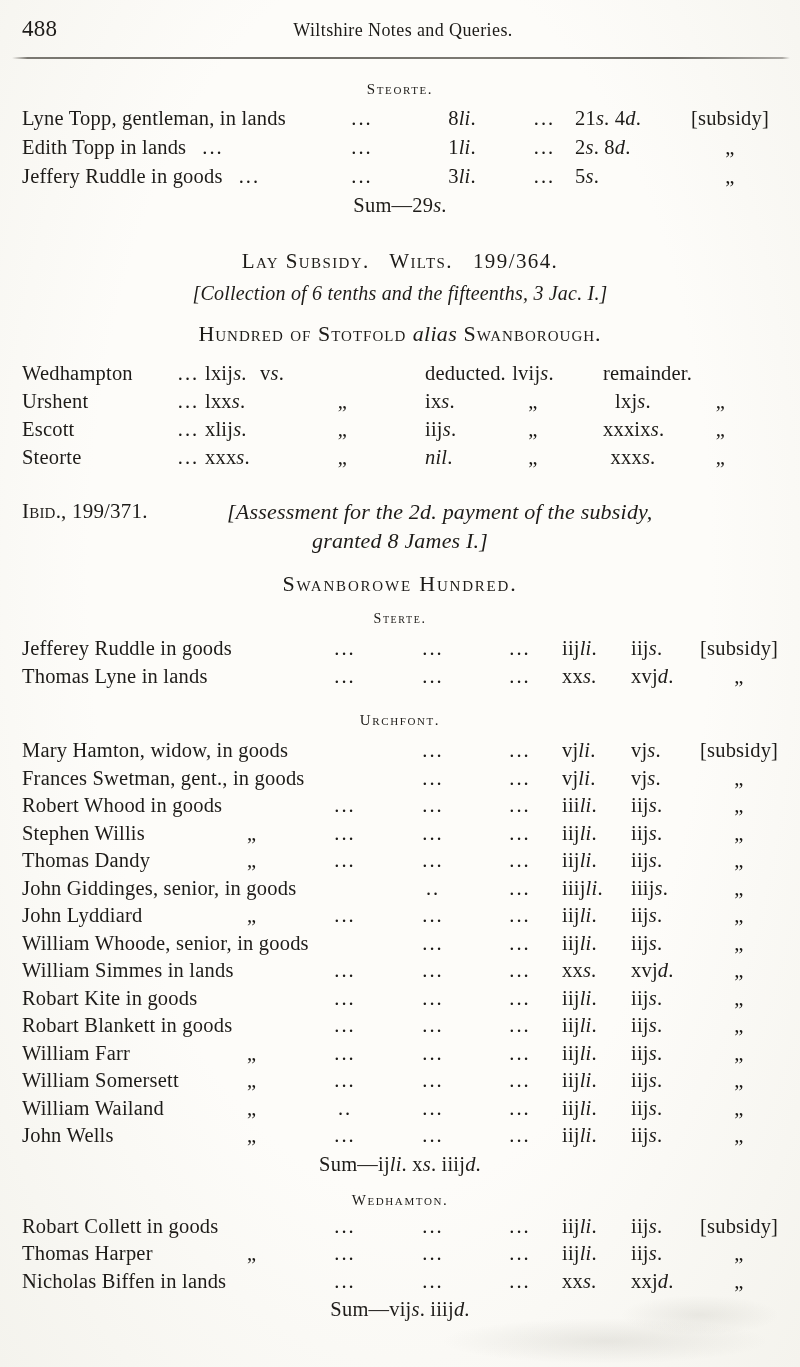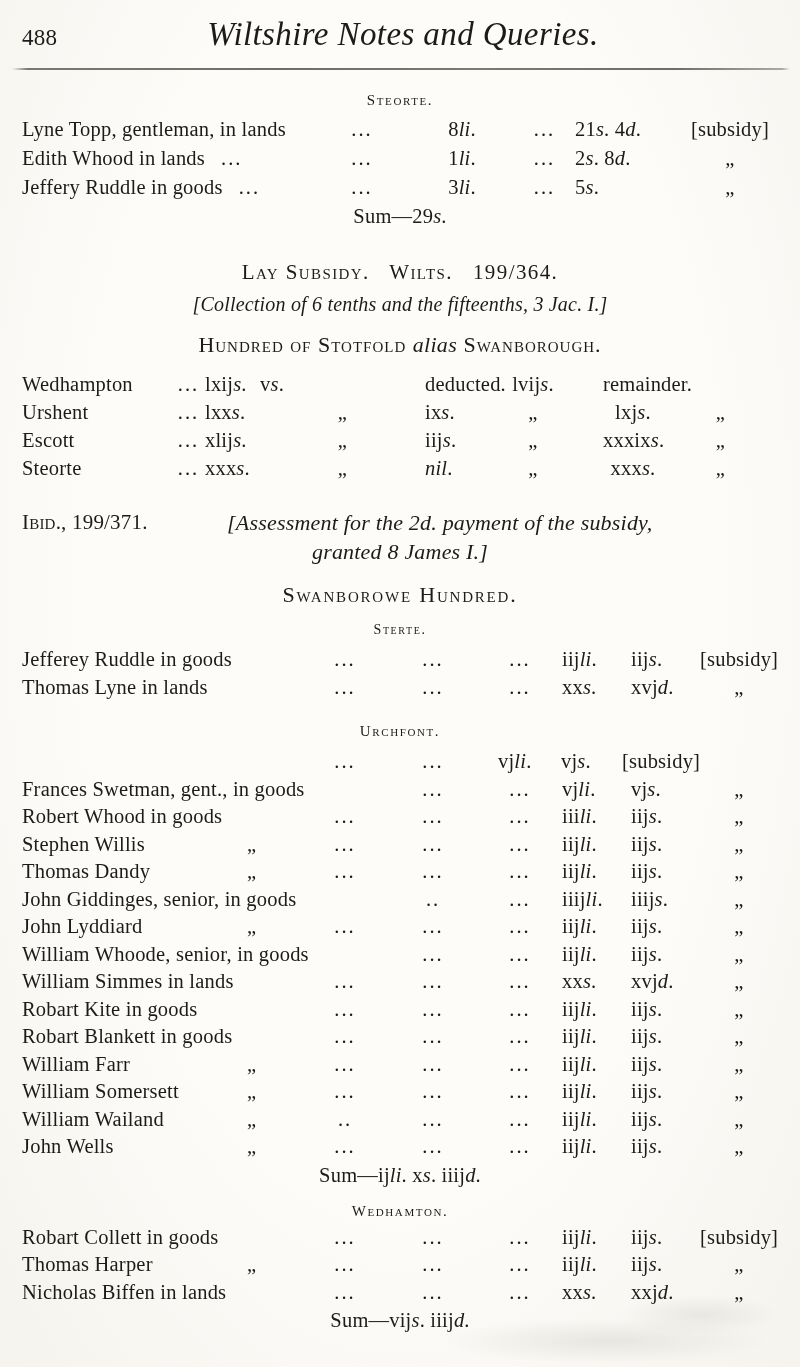--- a/index.html
+++ b/index.html
@@ -10,21 +10,21 @@
     font-family:"Liberation Serif","DejaVu Serif",serif;
     font-size:20.5px;
     letter-spacing:.2px;
     position:relative;
   }
   .page{position:relative;width:800px;height:1367px;}
   .content{padding:0 22px;}
   
   .hdr{display:flex;align-items:baseline;padding:16px 16px 0 22px;}
   .pageno{font-size:23px;width:120px;}
-  .runtitle{font-style:italic;font-size:33px;flex:1;text-align:center;margin-right:120px;letter-spacing:.4px;}
+  .runtitle{font-size:18px;flex:1;text-align:center;margin-right:120px;letter-spacing:.4px;}
   .rule{height:2px;margin:15px 10px 0 12px;opacity:.72;
     background:linear-gradient(90deg,rgba(70,66,60,0) 0%,#4a473f 2%,#38362f 35%,#4a473f 60%,#38362f 85%,rgba(70,66,60,.6) 99%,rgba(70,66,60,0) 100%);}
   
   .sc{font-variant:small-caps;}
   .subhead{margin:22px 0 0 0;text-align:center;font-size:15px;font-weight:normal;font-variant:small-caps;letter-spacing:1.6px;}
   .bighead{margin:30px 0 8px 0;text-align:center;font-size:21px;font-weight:normal;font-variant:small-caps;letter-spacing:1.4px;white-space:pre-wrap;}
   .collection{margin:6px 0 0 0;text-align:center;font-style:italic;font-size:20px;}
   .hundredhead{margin:16px 0 0 0;text-align:center;font-size:22px;font-weight:normal;letter-spacing:1px;}
   .hundredhead .al{font-variant:normal;font-style:italic;letter-spacing:.3px;}
   
@@ -80,21 +80,21 @@
         <div class="row">
           <span class="c-name"><span>Lyne Topp, gentleman, in lands</span><span class="inline-dots"></span></span>
           <span class="c-d">...</span>
           <span class="c-amt">8<i>li</i>.</span>
           <span class="c-d">...</span>
           <span class="c-tax">21<i>s</i>. 4<i>d</i>.</span>
           <span class="c-note">[subsidy]</span>
         </div>
 
         <div class="row">
-          <span class="c-name"><span>Edith Whood in lands</span><span class="inline-dots">...</span></span>
+          <span class="c-name"><span>Edith Topp in lands</span><span class="inline-dots">...</span></span>
           <span class="c-d">...</span>
           <span class="c-amt">1<i>li</i>.</span>
           <span class="c-d">...</span>
           <span class="c-tax">2<i>s</i>. 8<i>d</i>.</span>
           <span class="c-note dit">„</span>
         </div>
 
         <div class="row">
           <span class="c-name"><span>Jeffery Ruddle in goods</span><span class="inline-dots">...</span></span>
           <span class="c-d">...</span>
@@ -187,20 +187,21 @@
           <span class="c-li">xx<i>s</i>.</span>
           <span class="c-s">xvj<i>d</i>.</span>
           <span class="c-note dit">„</span>
         </div>
       </div>
 
     <h3 class="subhead">Urchfont.</h3>
     <div class="list list-b" style="margin-top:8px;">
 
         <div class="row">
+          <span class="c-name"><span>Mary Hamton, widow, in goods</span><span class="ditto-slot"></span></span>
           <span class="c-d"></span>
           <span class="c-d">...</span>
           <span class="c-d">...</span>
           <span class="c-li">vj<i>li</i>.</span>
           <span class="c-s">vj<i>s</i>.</span>
           <span class="c-note">[subsidy]</span>
         </div>
 
         <div class="row">
           <span class="c-name"><span>Frances Swetman, gent., in goods</span><span class="ditto-slot"></span></span>

